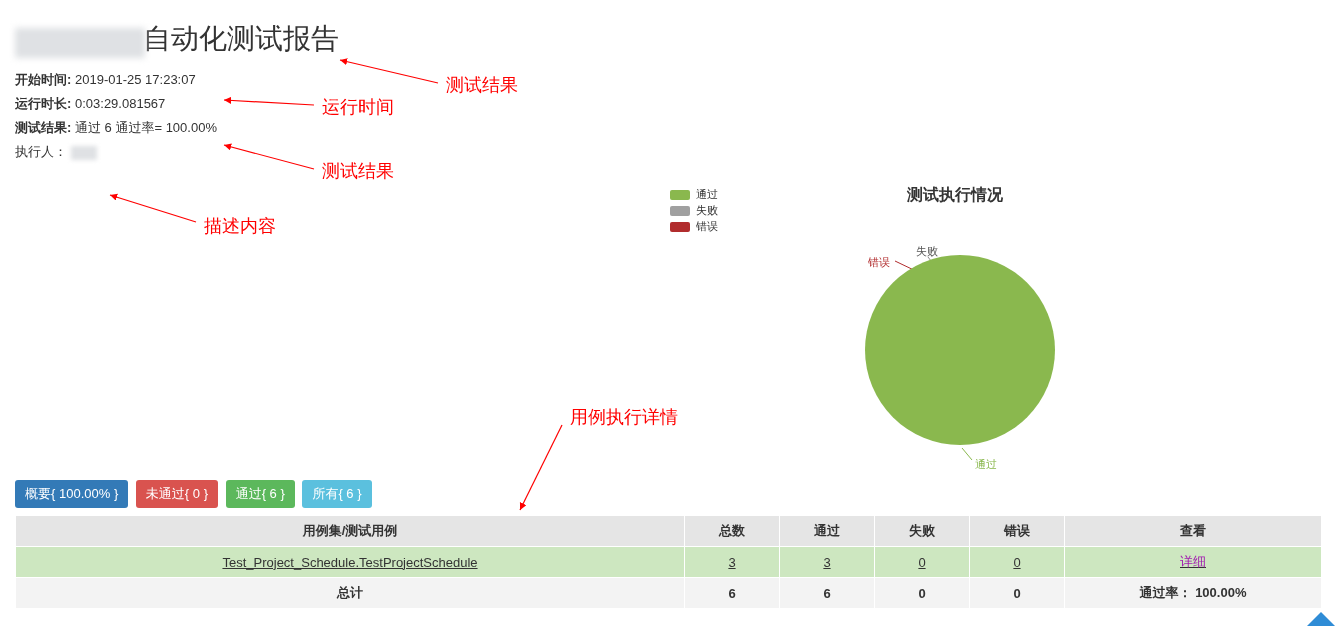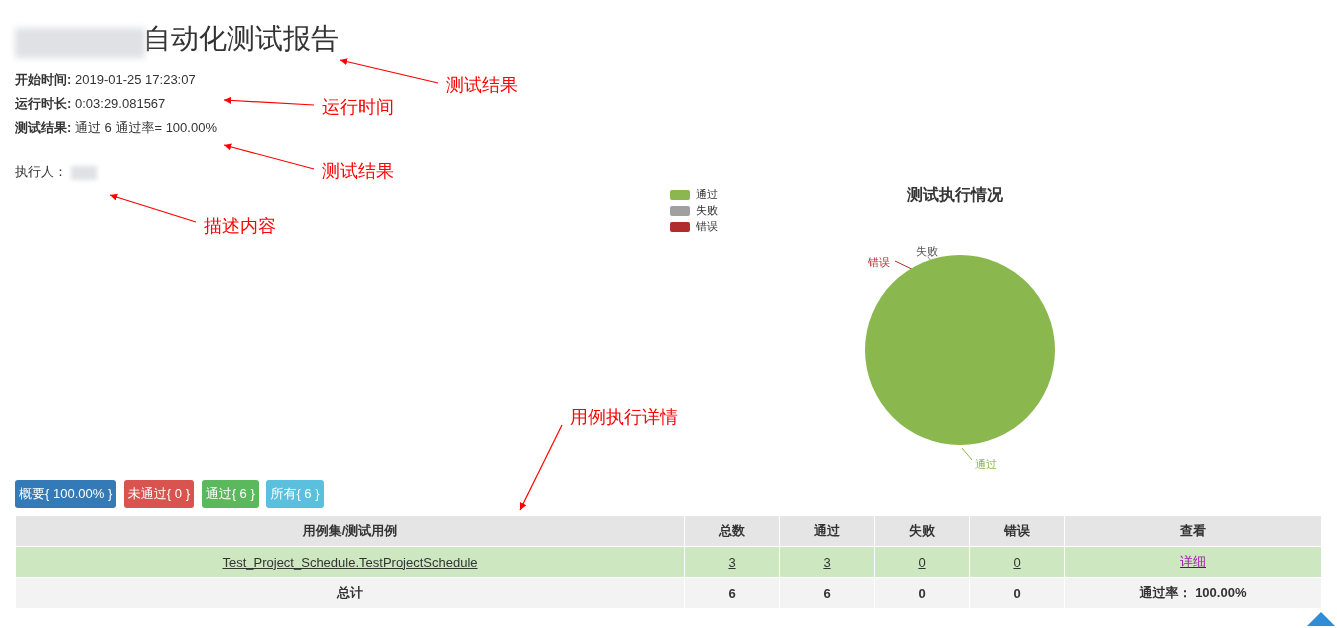--- a/index.html
+++ b/index.html
@@ -25,21 +25,21 @@
   .pie-title{position:absolute;left:870px;top:185px;width:170px;text-align:center;font-weight:700;font-size:16px;}
   .pie-wrap{position:absolute;left:860px;top:255px;width:200px;height:200px;}
   .pie{width:190px;height:190px;border-radius:50%;background:#8ab84e;margin:0 auto;}
   .pie-label{position:absolute;font-size:11px;color:#8ab84e;}
   .pie-label.pass{left:975px;top:457px;}
   .pie-label.err{left:868px;top:255px;color:#b12c2d;font-size:11px;}
   .pie-label.failtop{left:916px;top:244px;color:#555;font-size:11px;}
 
   
   .btns{position:absolute;left:15px;top:480px;}
-  .btn{display:inline-block;padding:5px 4px;color:#fff;font-size:13px;border-radius:3px;margin-right:4px;cursor:pointer;}
+  .btn{display:inline-block;padding:5px 10px;color:#fff;font-size:13px;border-radius:3px;margin-right:4px;cursor:pointer;}
   .btn.blue{background:#337ab7;}
   .btn.red{background:#d9534f;}
   .btn.green{background:#5cb85c;}
   .btn.gray{background:#5bc0de;}
 
   
   table.cases{position:absolute;left:15px;top:515px;border-collapse:collapse;width:1307px;font-size:13px;}
   table.cases th,table.cases td{border:1px solid #fff;padding:6px 4px;text-align:center;}
   table.cases thead th{background:#e5e5e5;font-weight:700;}
   table.cases tbody tr{background:#cde7c0;text-decoration:underline;}
@@ -69,21 +69,21 @@
       <span>2019-01-25 17:23:07</span>
     </div>
     <div>
       <b>运行时长:</b>
       <span>0:03:29.081567</span>
     </div>
     <div>
       <b>测试结果:</b>
       <span>通过 6 通过率= 100.00%</span>
     </div>
-    <div class="executor" style="margin-top:20px">
+    <div class="executor" style="">
       <span>执行人：</span>
       <span class="blur2"></span>
     </div>
   </div>
 
   <span class="ann" style="left:446px;top:73px">测试结果</span>
   <span class="ann" style="left:322px;top:95px">运行时间</span>
   <span class="ann" style="left:322px;top:159px">测试结果</span>
   <span class="ann" style="left:204px;top:214px">描述内容</span>
   <span class="ann" style="left:570px;top:405px">用例执行详情</span>

